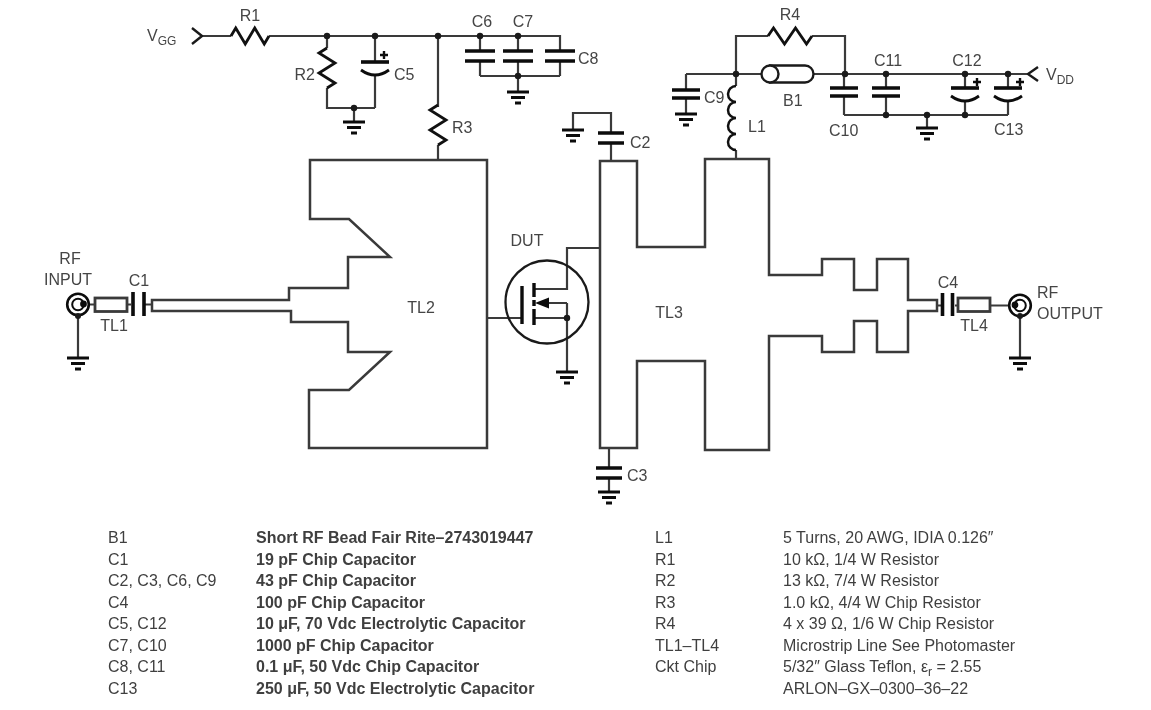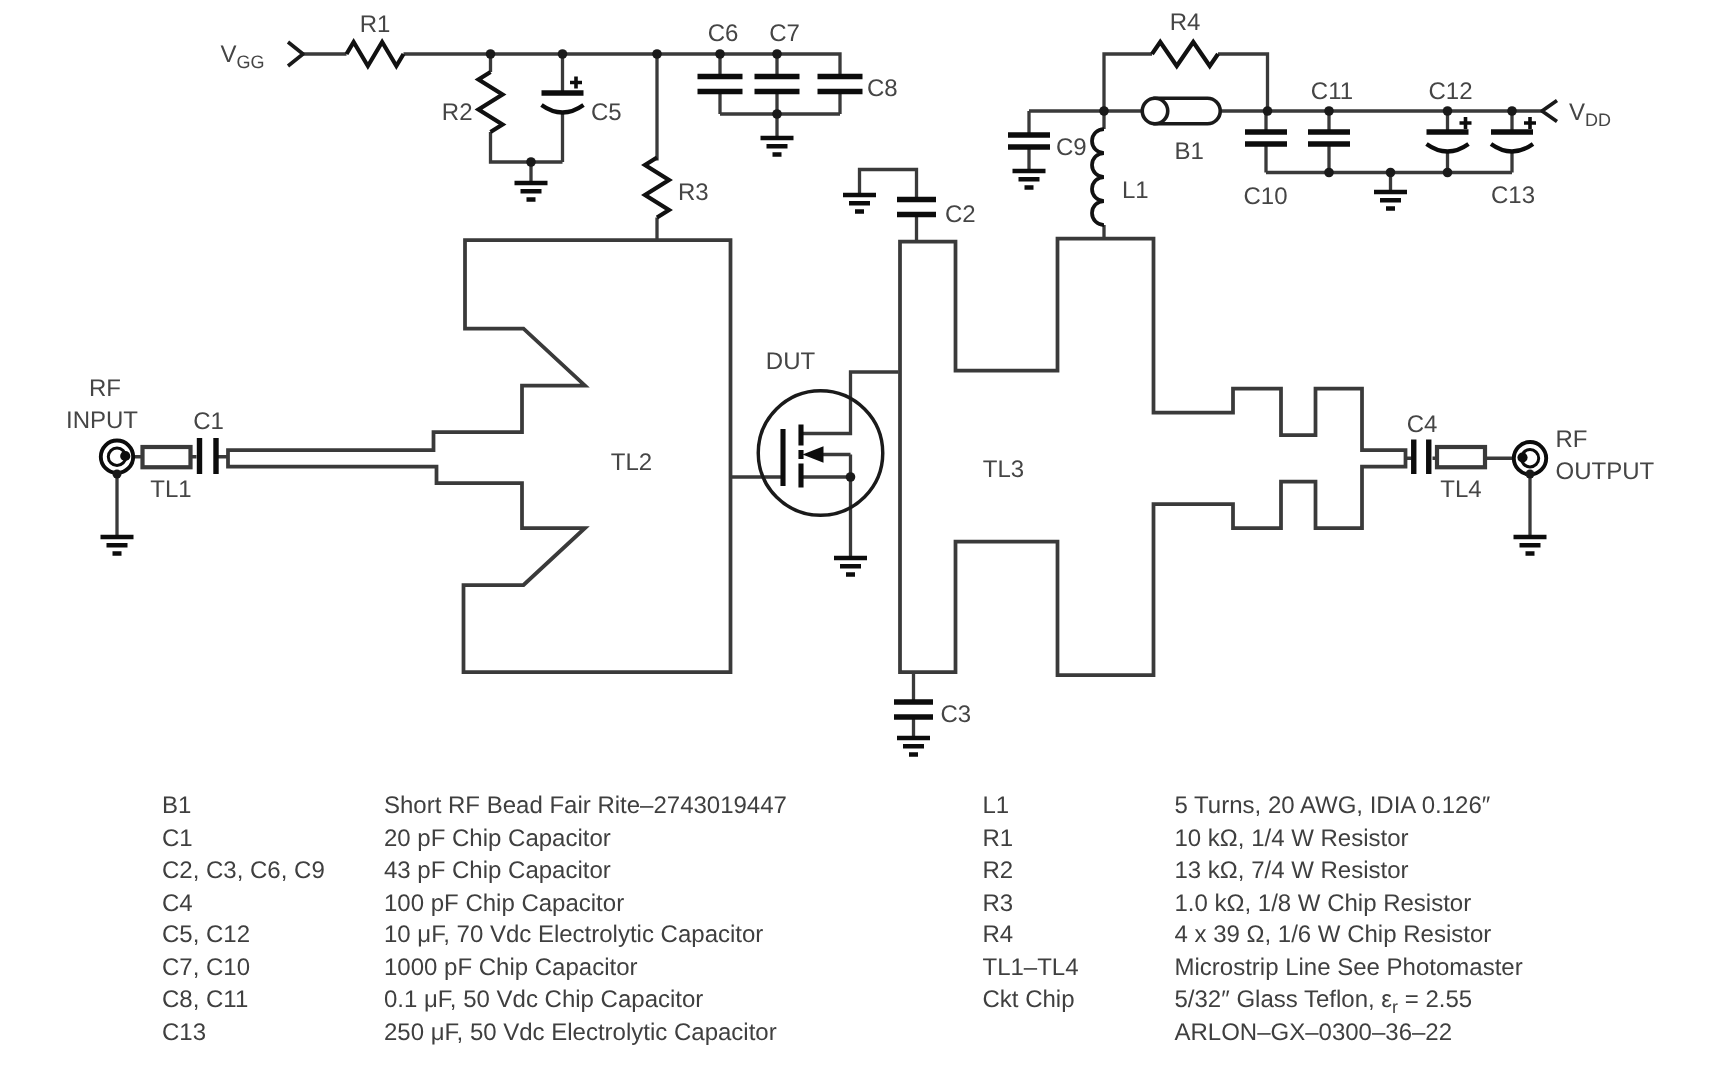--- a/index.html
+++ b/index.html
@@ -5,21 +5,21 @@
   html,body{margin:0;padding:0;background:#ffffff;}
   body{width:1151px;height:710px;position:relative;overflow:hidden;
        font-family:"Liberation Sans","DejaVu Sans",sans-serif;}
   #schematic{position:absolute;left:0;top:0;}
   svg text{fill:#454545;font-family:"Liberation Sans","DejaVu Sans",sans-serif;font-size:16px;}
   .parts{position:absolute;color:#3f3f3f;font-size:16px;}
   .col-left{left:108px;top:529px;}
   .col-right{left:655px;top:529px;}
   .p-row{position:relative;height:21.5px;white-space:nowrap;}
   .p-row .ref{position:absolute;left:0;}
-  .col-left .desc{position:absolute;left:148px;}
+  .col-left .desc{position:absolute;left:148px;font-weight:bold;}
   .col-right .desc{position:absolute;left:128px;}
   .desc sub{font-size:12px;}
 </style>
 </head>
 <body>
 
 <div id="schematic">
 <svg width="1151" height="522" viewBox="0 0 1151 522" xmlns="http://www.w3.org/2000/svg">
 
   <g stroke="#3a3a3a" stroke-width="2.2" fill="none">
@@ -199,21 +199,21 @@
 </svg>
 </div>
 
 <div class="parts col-left">
   <div class="p-row">
       <span class="ref">B1</span>
       <span class="desc">Short RF Bead Fair Rite–2743019447</span>
     </div>
   <div class="p-row">
       <span class="ref">C1</span>
-      <span class="desc">20 pF Chip Capacitor</span>
+      <span class="desc">19 pF Chip Capacitor</span>
     </div>
   <div class="p-row">
       <span class="ref">C2, C3, C6, C9</span>
       <span class="desc">43 pF Chip Capacitor</span>
     </div>
   <div class="p-row">
       <span class="ref">C4</span>
       <span class="desc">100 pF Chip Capacitor</span>
     </div>
   <div class="p-row">
@@ -242,21 +242,21 @@
   <div class="p-row">
       <span class="ref">R1</span>
       <span class="desc">10 kΩ, 1/4 W Resistor</span>
     </div>
   <div class="p-row">
       <span class="ref">R2</span>
       <span class="desc">13 kΩ, 7/4 W Resistor</span>
     </div>
   <div class="p-row">
       <span class="ref">R3</span>
-      <span class="desc">1.0 kΩ, 1/8 W Chip Resistor</span>
+      <span class="desc">1.0 kΩ, 4/4 W Chip Resistor</span>
     </div>
   <div class="p-row">
       <span class="ref">R4</span>
       <span class="desc">4 x 39 Ω, 1/6 W Chip Resistor</span>
     </div>
   <div class="p-row">
       <span class="ref">TL1–TL4</span>
       <span class="desc">Microstrip Line See Photomaster</span>
     </div>
   <div class="p-row">

